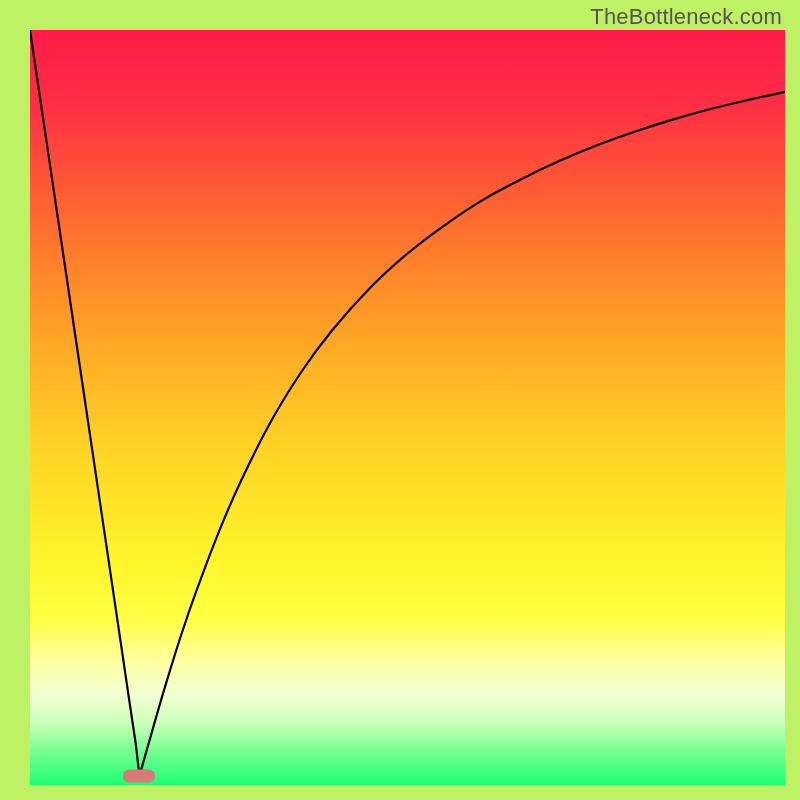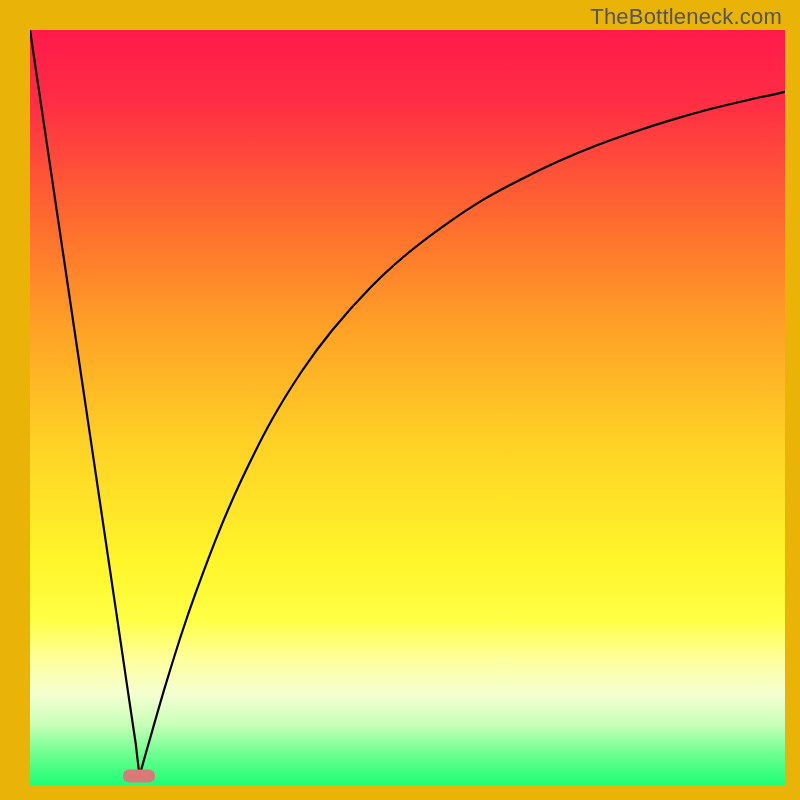--- a/index.html
+++ b/index.html
@@ -7,21 +7,21 @@
     padding: 0;
     width: 800px;
     height: 800px;
     background: #000;
     overflow: hidden;
   }
   .frame {
     position: relative;
     width: 800px;
     height: 800px;
-    background: #eab308;
+    background: #bef264;
   }
   .watermark {
     position: absolute;
     top: 4px;
     right: 18px;
     font-family: Arial, Helvetica, sans-serif;
     font-size: 22px;
     font-weight: 500;
     color: #555555;
     letter-spacing: 0.2px;

